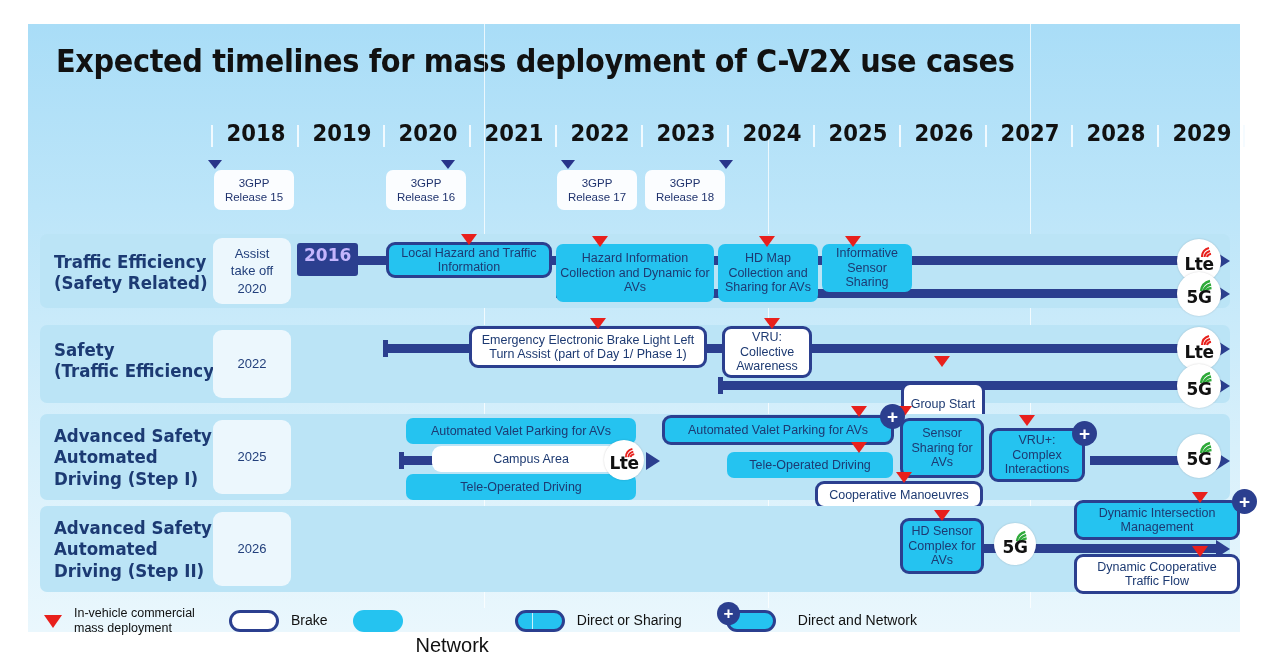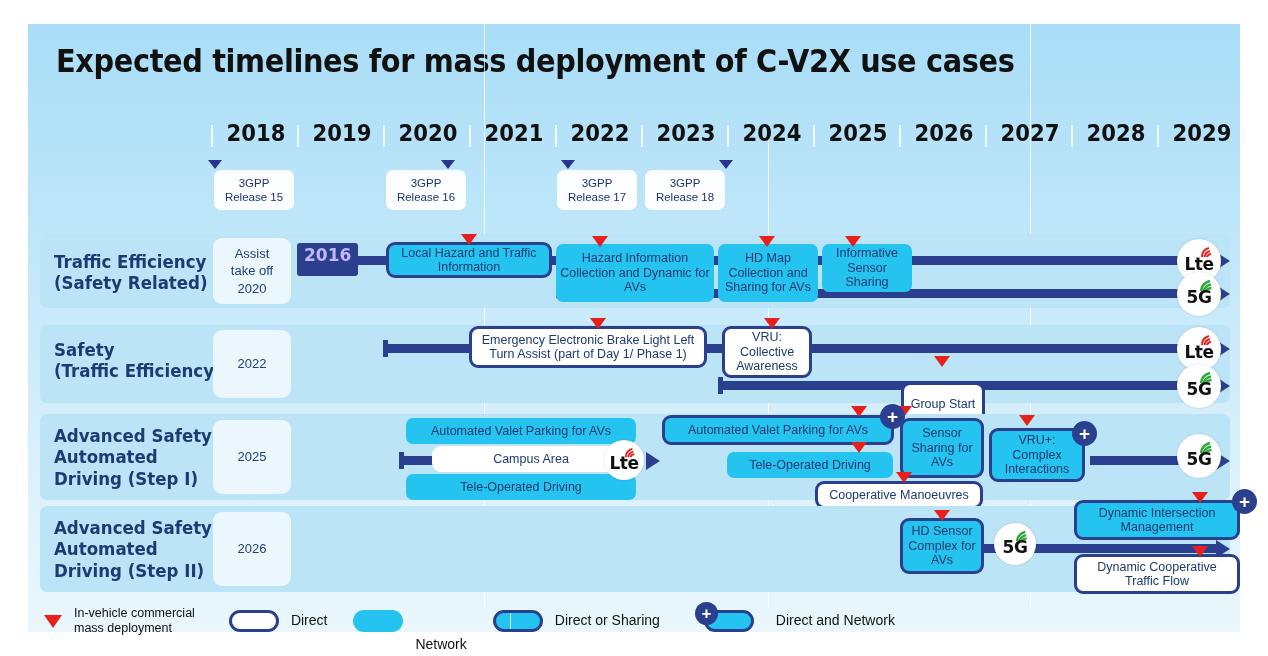--- a/index.html
+++ b/index.html
@@ -337,26 +337,26 @@
     <div class="lg-item">
       <div class="lg-tri"></div>
       <div class="lg-txt">
         <div>In-vehicle commercial</div>
         <div>mass deployment</div>
       </div>
     </div>
 
     <div class="lg-item" style="margin-left:8px;">
       <div class="lg-pill p-direct"></div>
-      <div class="lg-txt" style="font-size:14px;">Direct</div>
+      <div class="lg-txt" style="font-size:14px;">Brake</div>
     </div>
 
     <div class="lg-item">
       <div class="lg-pill p-net"></div>
-      <div class="lg-txt" style="font-size:14px;margin-top:48px;">Network</div>
+      <div class="lg-txt" style="font-size:20px;margin-top:48px;">Network</div>
     </div>
 
     <div class="lg-item">
       <div class="lg-pill p-both">
         <div class="sep" style="left:14px;top:0;height:16px;"></div>
       </div>
       <div class="lg-txt" style="font-size:14px;">Direct or Sharing</div>
     </div>
 
     <div class="lg-item" style="margin-left:18px;">

